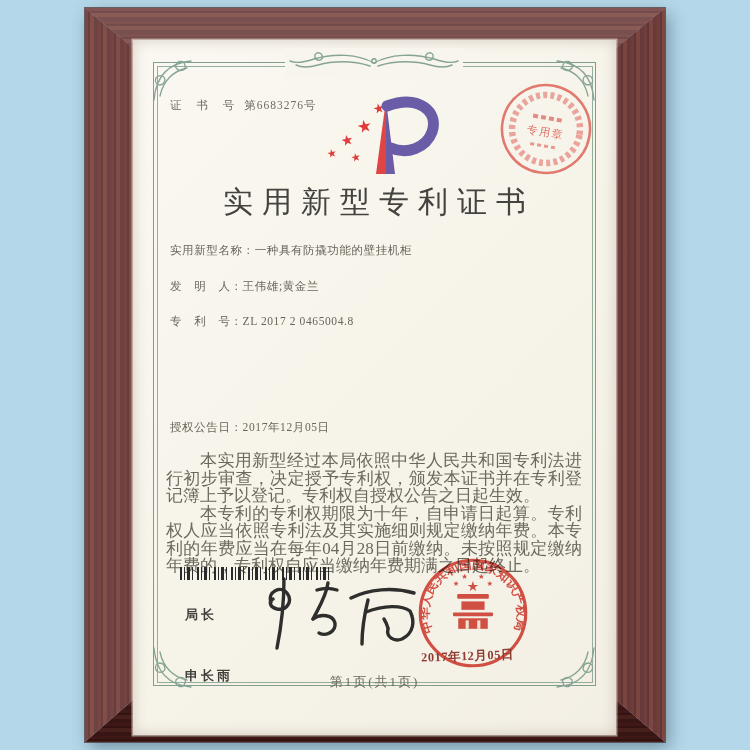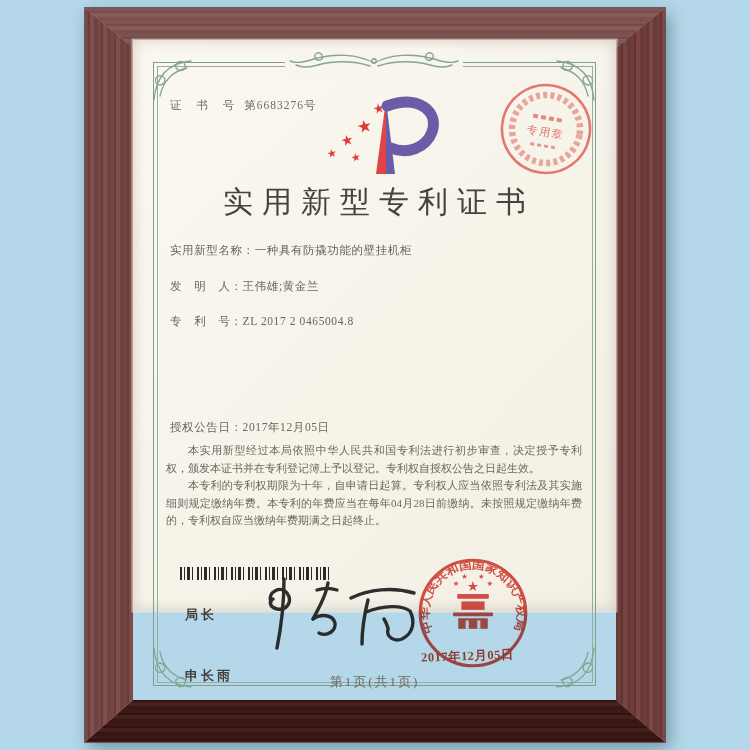--- a/index.html
+++ b/index.html
@@ -18,21 +18,21 @@
      background:linear-gradient(to top,rgba(0,0,0,.35),rgba(255,255,255,.1)),
      repeating-linear-gradient(to bottom,#5e2422 0 3px,#4c1b19 3px 5px,#6b2e28 5px 9px,#552020 9px 13px);}
   .wood-left{clip-path:polygon(0 0,48px 40px,48px calc(100% - 42px),0 100%);
      background:linear-gradient(to right,rgba(255,255,255,.16),rgba(0,0,0,.3)),
      repeating-linear-gradient(to right,#5e2422 0 3px,#4c1b19 3px 5px,#6b2e28 5px 9px,#552020 9px 13px);}
   .wood-right{clip-path:polygon(calc(100% - 49px) 40px,100% 0,100% 100%,calc(100% - 49px) calc(100% - 42px));
      background:linear-gradient(to left,rgba(255,255,255,.12),rgba(0,0,0,.34)),
      repeating-linear-gradient(to right,#5e2422 0 3px,#4c1b19 3px 5px,#6b2e28 5px 9px,#552020 9px 13px);}
 
   
-  .paper{position:absolute;left:133px;top:40px;width:483px;height:571px;
+  .paper{position:absolute;left:133px;top:40px;width:483px;height:695px;
          background:linear-gradient(135deg,#faf8f1 0%,#f6f3e9 55%,#f3efe4 100%);
          box-shadow:0 0 0 1.5px rgba(248,242,226,.55),inset 0 0 14px rgba(90,60,45,.22);}
 
   
   .border-outer{position:absolute;left:20px;top:22px;width:441px;height:622px;
          border:1.6px solid #7f9e8e;}
   .border-inner{position:absolute;left:2.5px;top:2.5px;right:2.5px;bottom:2.5px;border:.8px solid #93ad9e;}
 
   .ornament{position:absolute;color:#85a493;}
   .flourish-top{left:152px;top:8px;width:178px;height:30px;background:#f8f5ec;
@@ -49,21 +49,21 @@
   .seal-top{left:362px;top:38px;width:102px;height:102px;opacity:.88;transform:rotate(10deg);}
 
   .title{left:0;top:142px;width:100%;text-align:center;font-size:30px;font-weight:400;
          letter-spacing:9px;color:#454340;text-indent:9px;}
 
   
   .field{left:37px;font-size:11.5px;color:#68655c;letter-spacing:.6px;white-space:nowrap;}
   .f0{top:203px}.f1{top:239px}.f2{top:274px}.f3{top:309px}.f4{top:345px}.f5{top:380px}
 
   
-  .bodytext{left:33px;top:402px;width:416px;font-size:11px;line-height:17.5px;
+  .bodytext{left:33px;top:412px;width:416px;font-size:17px;line-height:17.5px;
             color:#6b685e;text-align:justify;}
   .bodytext p{margin:0;text-indent:2em;}
 
   
   .barcode{left:47px;top:527px;width:150px;height:13px;
      background:repeating-linear-gradient(90deg,#2b2b2b 0 2px,transparent 2px 4px,#2b2b2b 4px 5px,
        transparent 5px 7px,#2b2b2b 7px 10px,transparent 10px 12px,#2b2b2b 12px 13px,transparent 13px 17px);}
   .director{left:52px;font-size:13px;letter-spacing:3px;color:#403e3a;font-weight:600;}
   .d1{top:566px}.d2{top:627px}
   .signature{left:118px;top:534px;width:178px;height:88px;}

